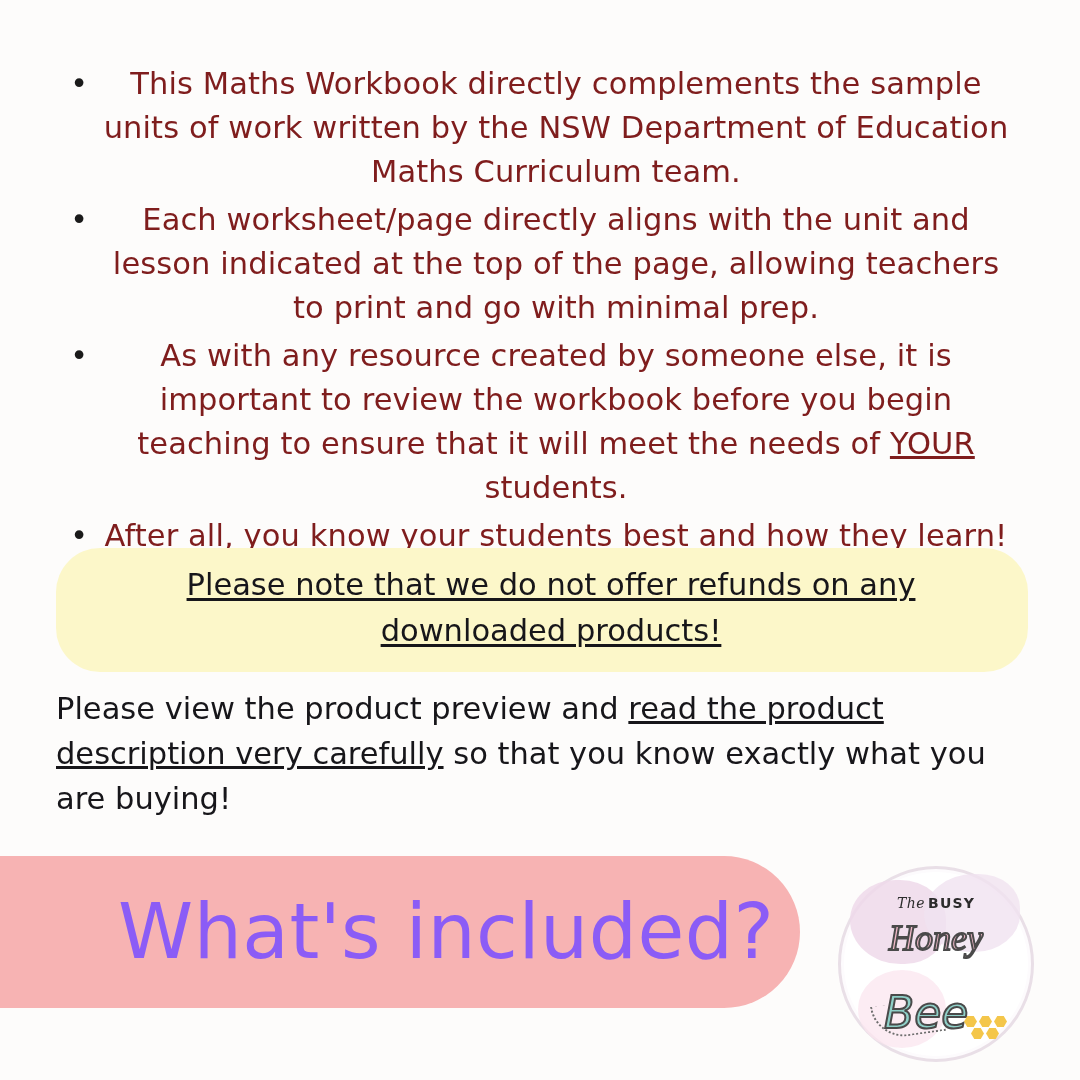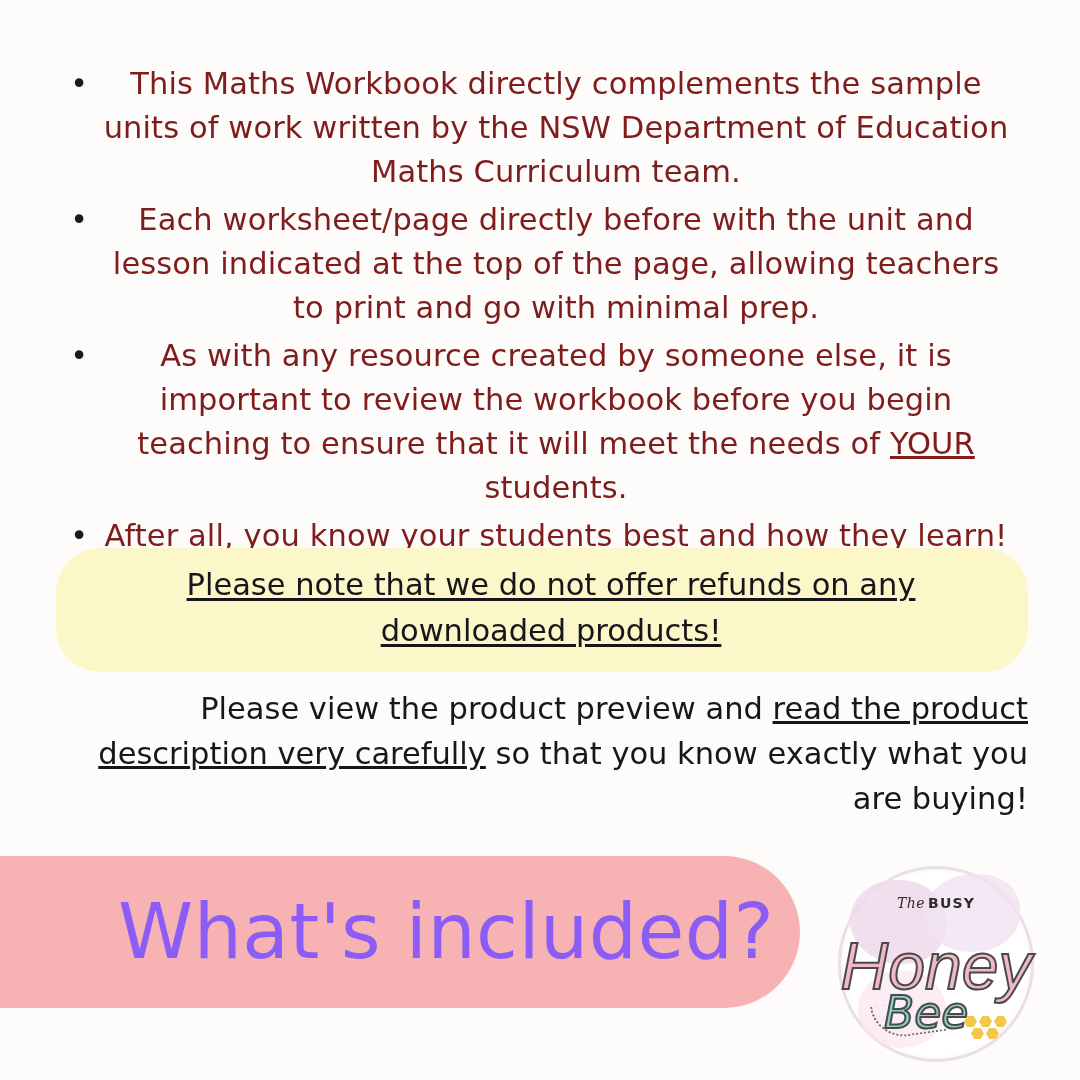--- a/index.html
+++ b/index.html
@@ -70,21 +70,21 @@
     text-decoration: underline;
     text-underline-offset: 3px;
   }
 
   
   .preview-para {
     position: absolute;
     left: 56px;
     top: 686px;
     width: 972px;
-    text-align: right;
+    text-align: left;
     font-size: 30.5px;
     line-height: 45px;
     color: #17161a;
   }
 
   
   .banner {
     position: absolute;
     left: -60px;
     top: 856px;
@@ -166,27 +166,26 @@
   .logo-the-busy .busy {
     font-weight: bold;
     font-size: 14px;
     letter-spacing: 1.2px;
   }
   .logo-honey {
     position: absolute;
     left: 0; right: 0;
     top: 44px;
     text-align: center;
-    font-size: 66px;
+    font-size: 36px;
     line-height: 56px;
     color: #f0b8c8;
     -webkit-text-stroke: 2px #4a4a4a;
-    font-family: Liberation Sans, sans-serif;
+    font-family: Liberation Serif, serif;
     font-style: italic;
-    margin-top: 28px;
   }
   .logo-bee {
     position: absolute;
     left: 46px;
     top: 96px;
     font-size: 44px;
     line-height: 48px;
     color: #8fd0c8;
     -webkit-text-stroke: 2px #4a4a4a;
     font-style: italic;
@@ -226,21 +225,21 @@
 
   <ul class="bullet-list">
 
     <li class="bullet-item">
       <span class="bullet-dot">•</span>
       <span class="bullet-text">This Maths Workbook directly complements the sample units of work written by the NSW Department of Education Maths Curriculum team.</span>
     </li>
 
     <li class="bullet-item">
       <span class="bullet-dot">•</span>
-      <span class="bullet-text">Each worksheet/page directly before with the unit and lesson indicated at the top of the page, allowing teachers to print and go with minimal prep.</span>
+      <span class="bullet-text">Each worksheet/page directly aligns with the unit and lesson indicated at the top of the page, allowing teachers to print and go with minimal prep.</span>
     </li>
 
     <li class="bullet-item">
       <span class="bullet-dot">•</span>
       <span class="bullet-text"><span>As with any resource created by someone else, it is important to review the workbook before you begin teaching to ensure that it will meet the needs of </span><span class="u">YOUR</span><span> students.</span></span>
     </li>
 
     <li class="bullet-item">
       <span class="bullet-dot">•</span>
       <span class="bullet-text">After all, you know your students best and how they learn!</span>

